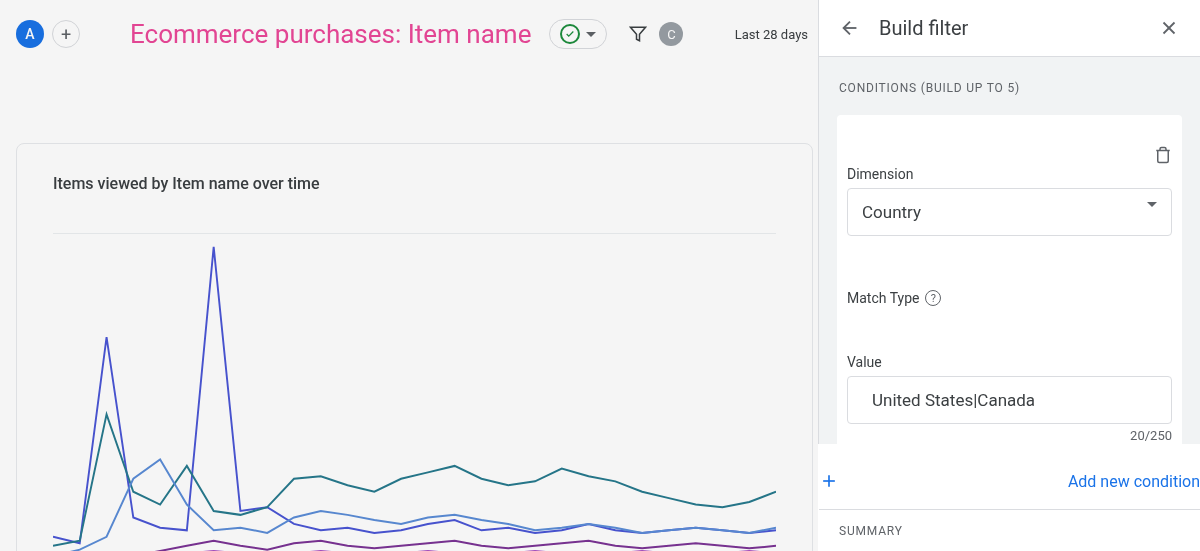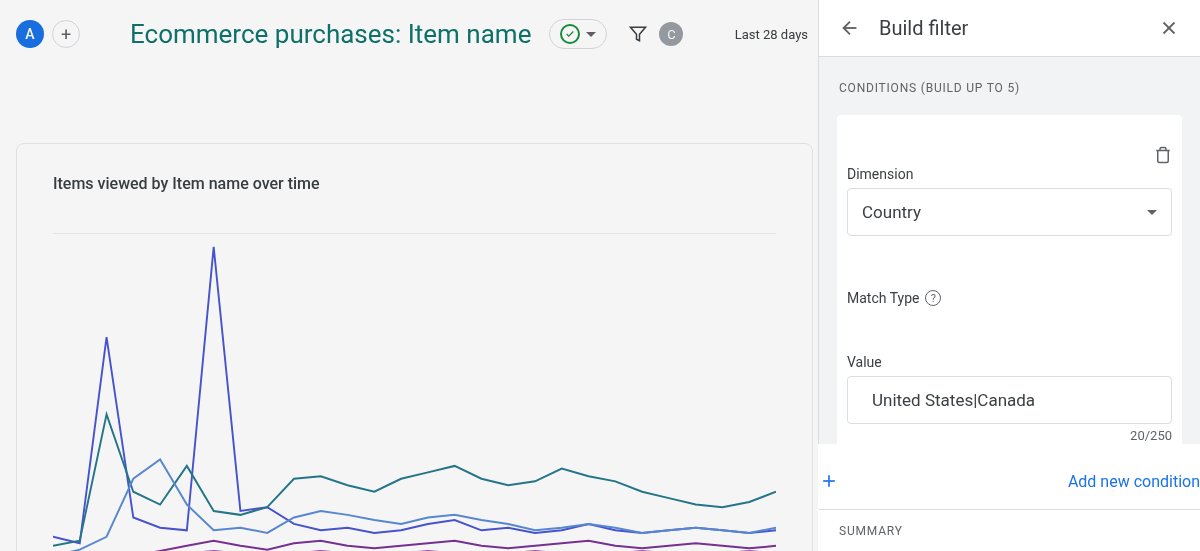--- a/index.html
+++ b/index.html
@@ -6,21 +6,21 @@
     body { font-family: 'Google Sans', Roboto, Arial, sans-serif; width: 1200px; height: 551px; overflow: hidden; position: relative; background: #fff; }
     
     .main-area { position: absolute; left: 0; top: 0; width: 818px; height: 551px; background: #fff; }
     .main-overlay { position: absolute; left: 0; top: 0; width: 818px; height: 551px; background: rgba(0,0,0,0.04); pointer-events: none; z-index: 5; }
     
     .header { display: flex; align-items: center; padding: 14px 16px 14px 16px; gap: 8px; height: 68px; position: relative; }
     
     .avatar-a { width: 28px; height: 28px; border-radius: 50%; background: #1a73e8; color: #fff; display: flex; align-items: center; justify-content: center; font-size: 14px; font-weight: 500; }
     .plus-btn { width: 28px; height: 28px; border-radius: 50%; border: 1px solid #dadce0; display: flex; align-items: center; justify-content: center; color: #5f6368; font-size: 18px; background: #fff; }
     
-    .page-title { font-size: 26px; color: #0f766e; margin-left: 42px; font-weight: 400; }
+    .page-title { font-size: 26px; color: #ec4899; margin-left: 42px; font-weight: 400; }
     
     .check-pill { border: 1px solid #dadce0; border-radius: 20px; padding: 4px 10px; display: flex; align-items: center; gap: 6px; margin-left: 10px; }
     .check-circle { width: 20px; height: 20px; border: 2px solid #1e8e3e; border-radius: 50%; display: flex; align-items: center; justify-content: center; color: #1e8e3e; }
     .caret { width: 0; height: 0; border-left: 5px solid transparent; border-right: 5px solid transparent; border-top: 5px solid #5f6368; }
     
     .funnel-icon { width: 18px; height: 18px; color: #3c4043; margin-left: 14px; }
     .avatar-c { width: 24px; height: 24px; border-radius: 50%; background: #9aa0a6; color: #fff; display: flex; align-items: center; justify-content: center; font-size: 13px; margin-left: 4px; }
     
     .date-range { position: absolute; right: 10px; font-size: 13px; color: #3c4043; }
     
@@ -39,21 +39,21 @@
     
     .conditions-header { font-size: 12px; letter-spacing: 0.8px; color: #5f6368; padding: 24px 34px 20px 20px; }
     
     .condition-card { background: #fff; margin: 0 18px; border-radius: 4px; padding: 13px 10px 10px 10px; }
     
     .field-row { display: flex; align-items: center; justify-content: space-between; margin-bottom: 6px; }
     .field-label { font-size: 14px; color: #3c4043; display: flex; align-items: center; gap: 6px; margin-top: 38px; }
     .trash-icon { color: #5f6368; cursor: pointer; }
     .help-icon { width: 16px; height: 16px; border: 1.5px solid #5f6368; border-radius: 50%; display: flex; align-items: center; justify-content: center; font-size: 11px; color: #5f6368; }
     
-    .select-box { border: 1px solid #dadce0; border-radius: 4px; padding: 13px 14px; display: flex; align-items: center; justify-content: space-between; font-size: 17px; color: #3c4043; cursor: pointer; margin-bottom: 16px; }
+    .select-box { border: 1px solid #dadce0; border-radius: 4px; padding: 13px 14px; display: flex; align-items: flex-start; justify-content: space-between; font-size: 17px; color: #3c4043; cursor: pointer; margin-bottom: 16px; }
     
     .match-select-wrapper { position: relative; margin-bottom: 10px; }
     .match-highlight { position: absolute; top: -1px; left: -1px; width: 165px; height: 50px; border: 5px solid #1a3fdd; pointer-events: none; z-index: 2; border-radius: 2px; }
     
     .value-input { width: 100%; border: 1px solid #dadce0; border-radius: 4px; padding: 13px 24px; font-size: 17px; color: #3c4043; font-family: inherit; margin-bottom: 4px; }
     .char-count { text-align: right; font-size: 13px; color: #5f6368; }
     
     .add-condition { display: flex; align-items: center; justify-content: space-between; gap: 12px; padding: 18px 0; color: #1a73e8; font-size: 16px; cursor: pointer; }
     
     .summary-header { font-size: 12px; letter-spacing: 0.8px; color: #5f6368; padding: 14px 20px 8px 20px; border-top: 1px solid #dadce0; }

